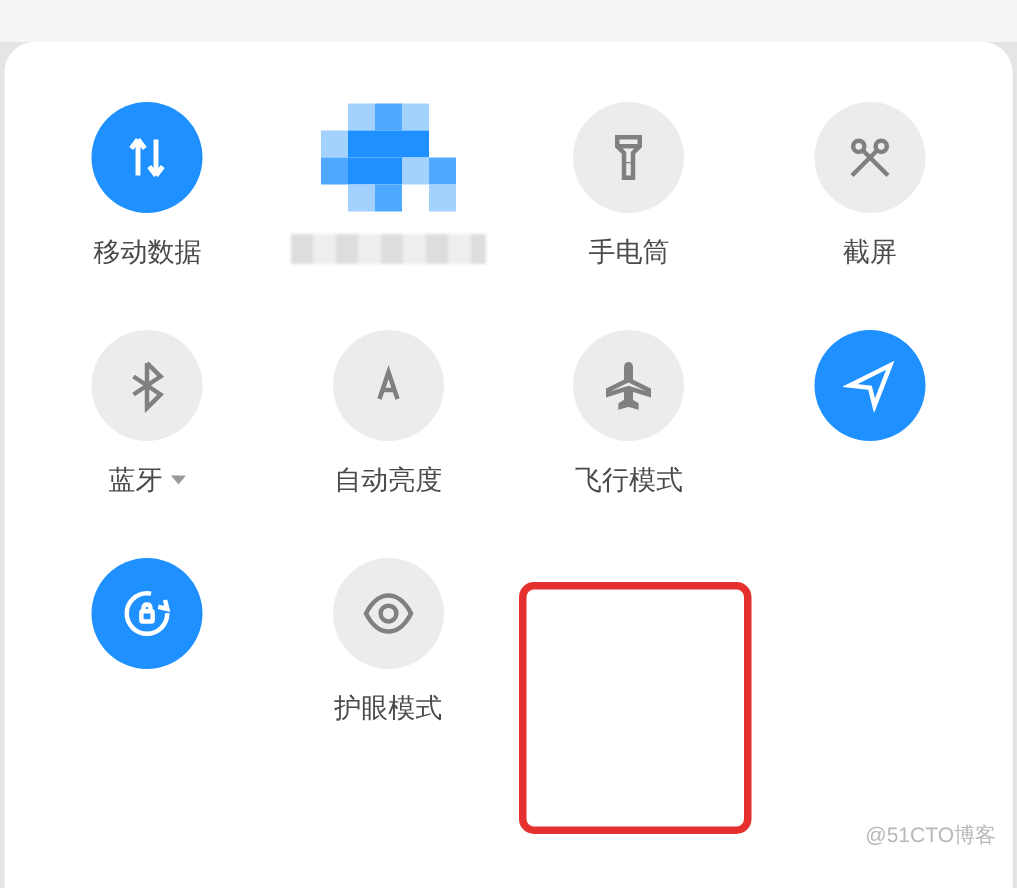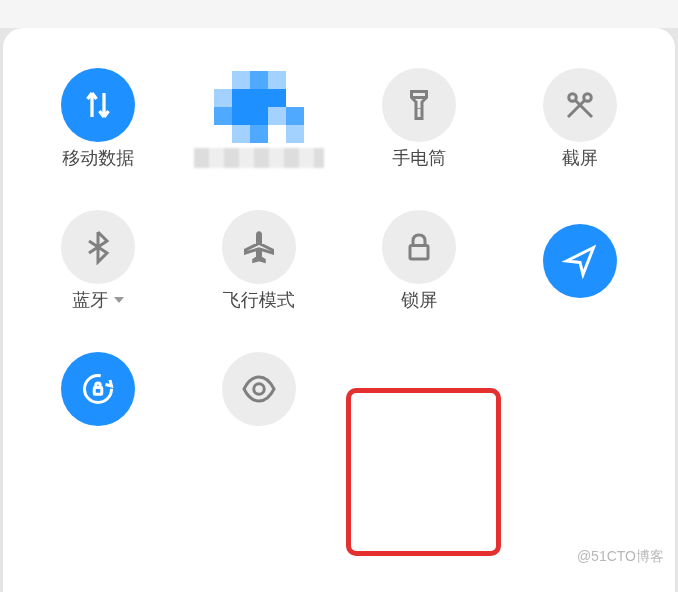--- a/index.html
+++ b/index.html
@@ -32,25 +32,24 @@
       display: grid;
       grid-template-columns: repeat(4, 1fr);
       row-gap: 40px;
       column-gap: 10px;
       justify-items: center;
     }
     .tile {
       display: flex;
       flex-direction: column;
       align-items: center;
-      gap: 4px;
+      gap: 14px;
       cursor: pointer;
       position: relative;
       width: 140px;
-      justify-content: center;
     }
     .icon-circle {
       width: 74px;
       height: 74px;
       border-radius: 50%;
       display: flex;
       align-items: center;
       justify-content: center;
     }
     .icon-inactive { background: #ececec; }
@@ -194,43 +193,42 @@
         <svg viewBox="0 0 24 24" stroke-width="2">
             <path d="M12 2 L12 22 L18 16 L6 8 M12 2 L18 8 L6 16"></path>
           </svg>
       </div>
       <div class="label-row">
         <span class="tile-label">蓝牙</span>
         <span class="chevron"></span>
       </div>
     </div>
 
+    <div class="tile">
+      <div class="icon-circle icon-inactive">
+        <svg viewBox="0 0 24 24" stroke-width="2">
+            <path d="M8 18 L12 6 L16 18 M9.5 14 L14.5 14"></path>
+          </svg>
+      </div>
+      <div class="label-row">
+          <span class="tile-label">自动亮度</span>
+        </div>
+    </div>
 
     <div class="tile">
       <div class="icon-circle icon-inactive">
         <svg viewBox="0 0 24 24" stroke-width="2">
             <path d="M21 14 L13 10 L13 4 C13 3 12.5 2.5 12 2.5 C11.5 2.5 11 3 11 4 L11 10 L3 14 L3 16 L11 13.5 L11 19 L8.5 20.5 L8.5 21.5 L12 20.5 L15.5 21.5 L15.5 20.5 L13 19 L13 13.5 L21 16 Z"></path>
           </svg>
       </div>
       <div class="label-row">
           <span class="tile-label">飞行模式</span>
         </div>
     </div>
 
-    <div class="tile">
-      <div class="icon-circle icon-inactive">
-        <svg viewBox="0 0 24 24" stroke-width="2">
-            <rect x="6" y="11" width="12" height="9" rx="1"></rect>
-            <path d="M8 11 L8 8 C8 5.5 9.5 4 12 4 C14.5 4 16 5.5 16 8 L16 11"></path>
-          </svg>
-      </div>
-      <div class="label-row">
-          <span class="tile-label">锁屏</span>
-        </div>
-    </div>
 
     <div class="tile">
       <div class="icon-circle icon-active">
         <svg viewBox="0 0 24 24" stroke-width="2">
             <path d="M3 12 L21 3 L14 21 L12 13 L3 12 Z"></path>
           </svg>
       </div>
     </div>
 
     <div class="tile">
@@ -244,19 +242,22 @@
       </div>
     </div>
 
     <div class="tile">
       <div class="icon-circle icon-inactive">
         <svg viewBox="0 0 24 24" stroke-width="2">
             <path d="M2 12 C5 6 9 4 12 4 C15 4 19 6 22 12 C19 18 15 20 12 20 C9 20 5 18 2 12 Z"></path>
             <circle cx="12" cy="12" r="3.5"></circle>
           </svg>
       </div>
+      <div class="label-row">
+          <span class="tile-label">护眼模式</span>
+        </div>
     </div>
 
   </div>
 </div>
 
 <div class="highlight-box"></div>
 <div class="watermark">@51CTO博客</div>
 
 </body></html>

